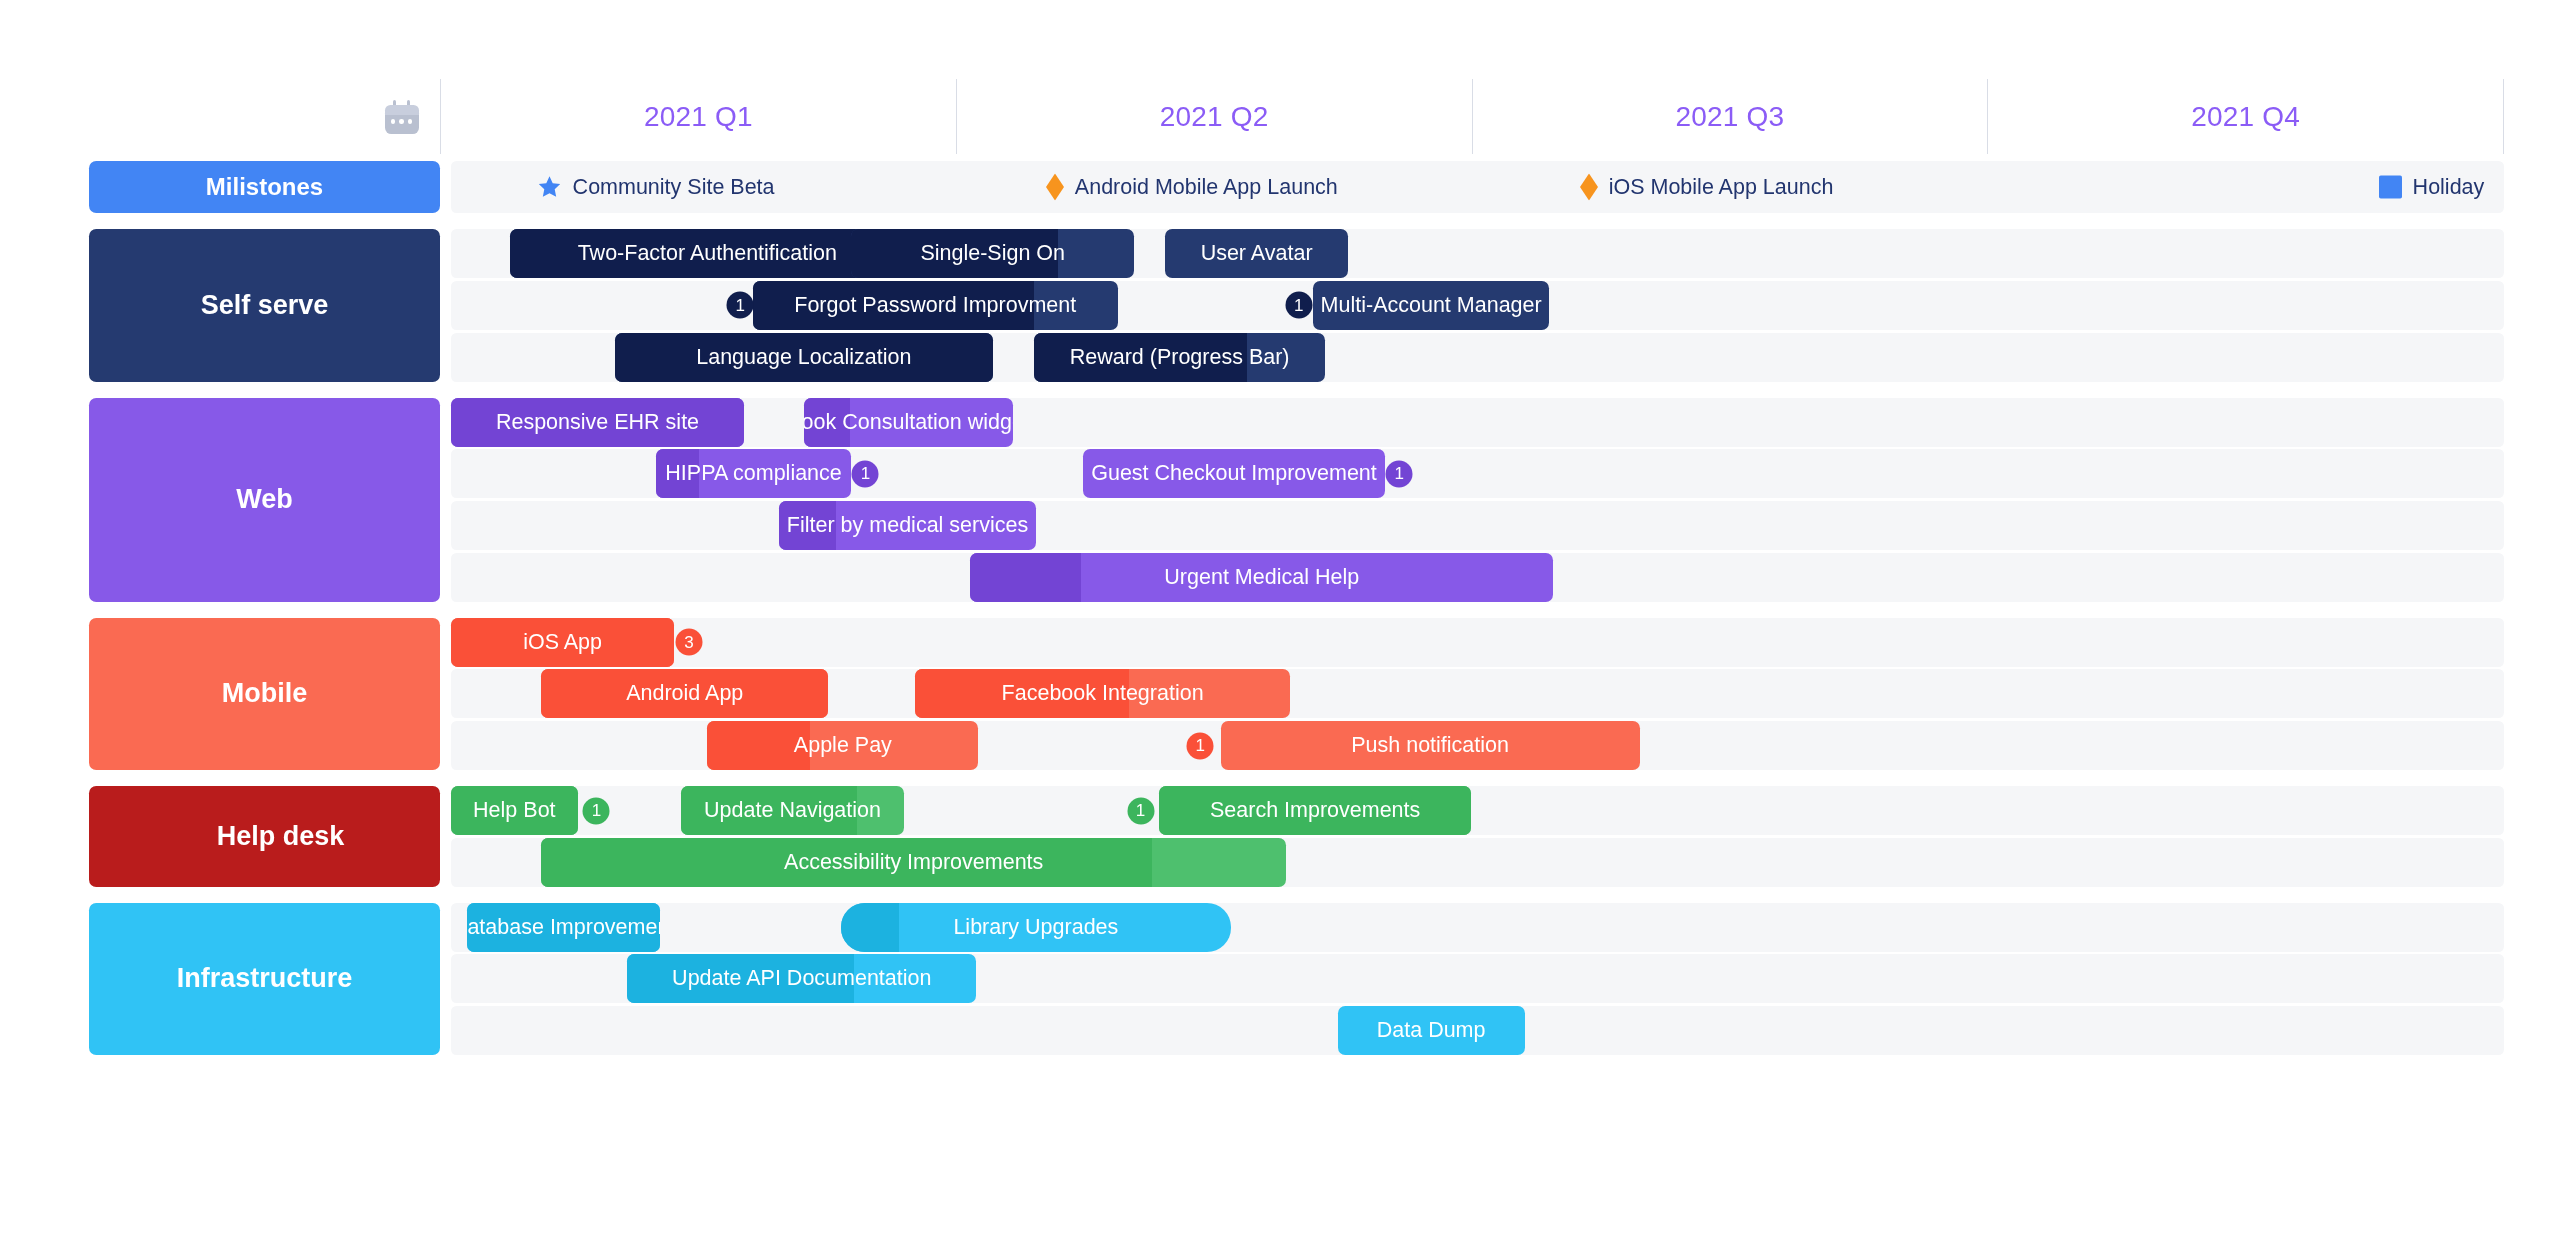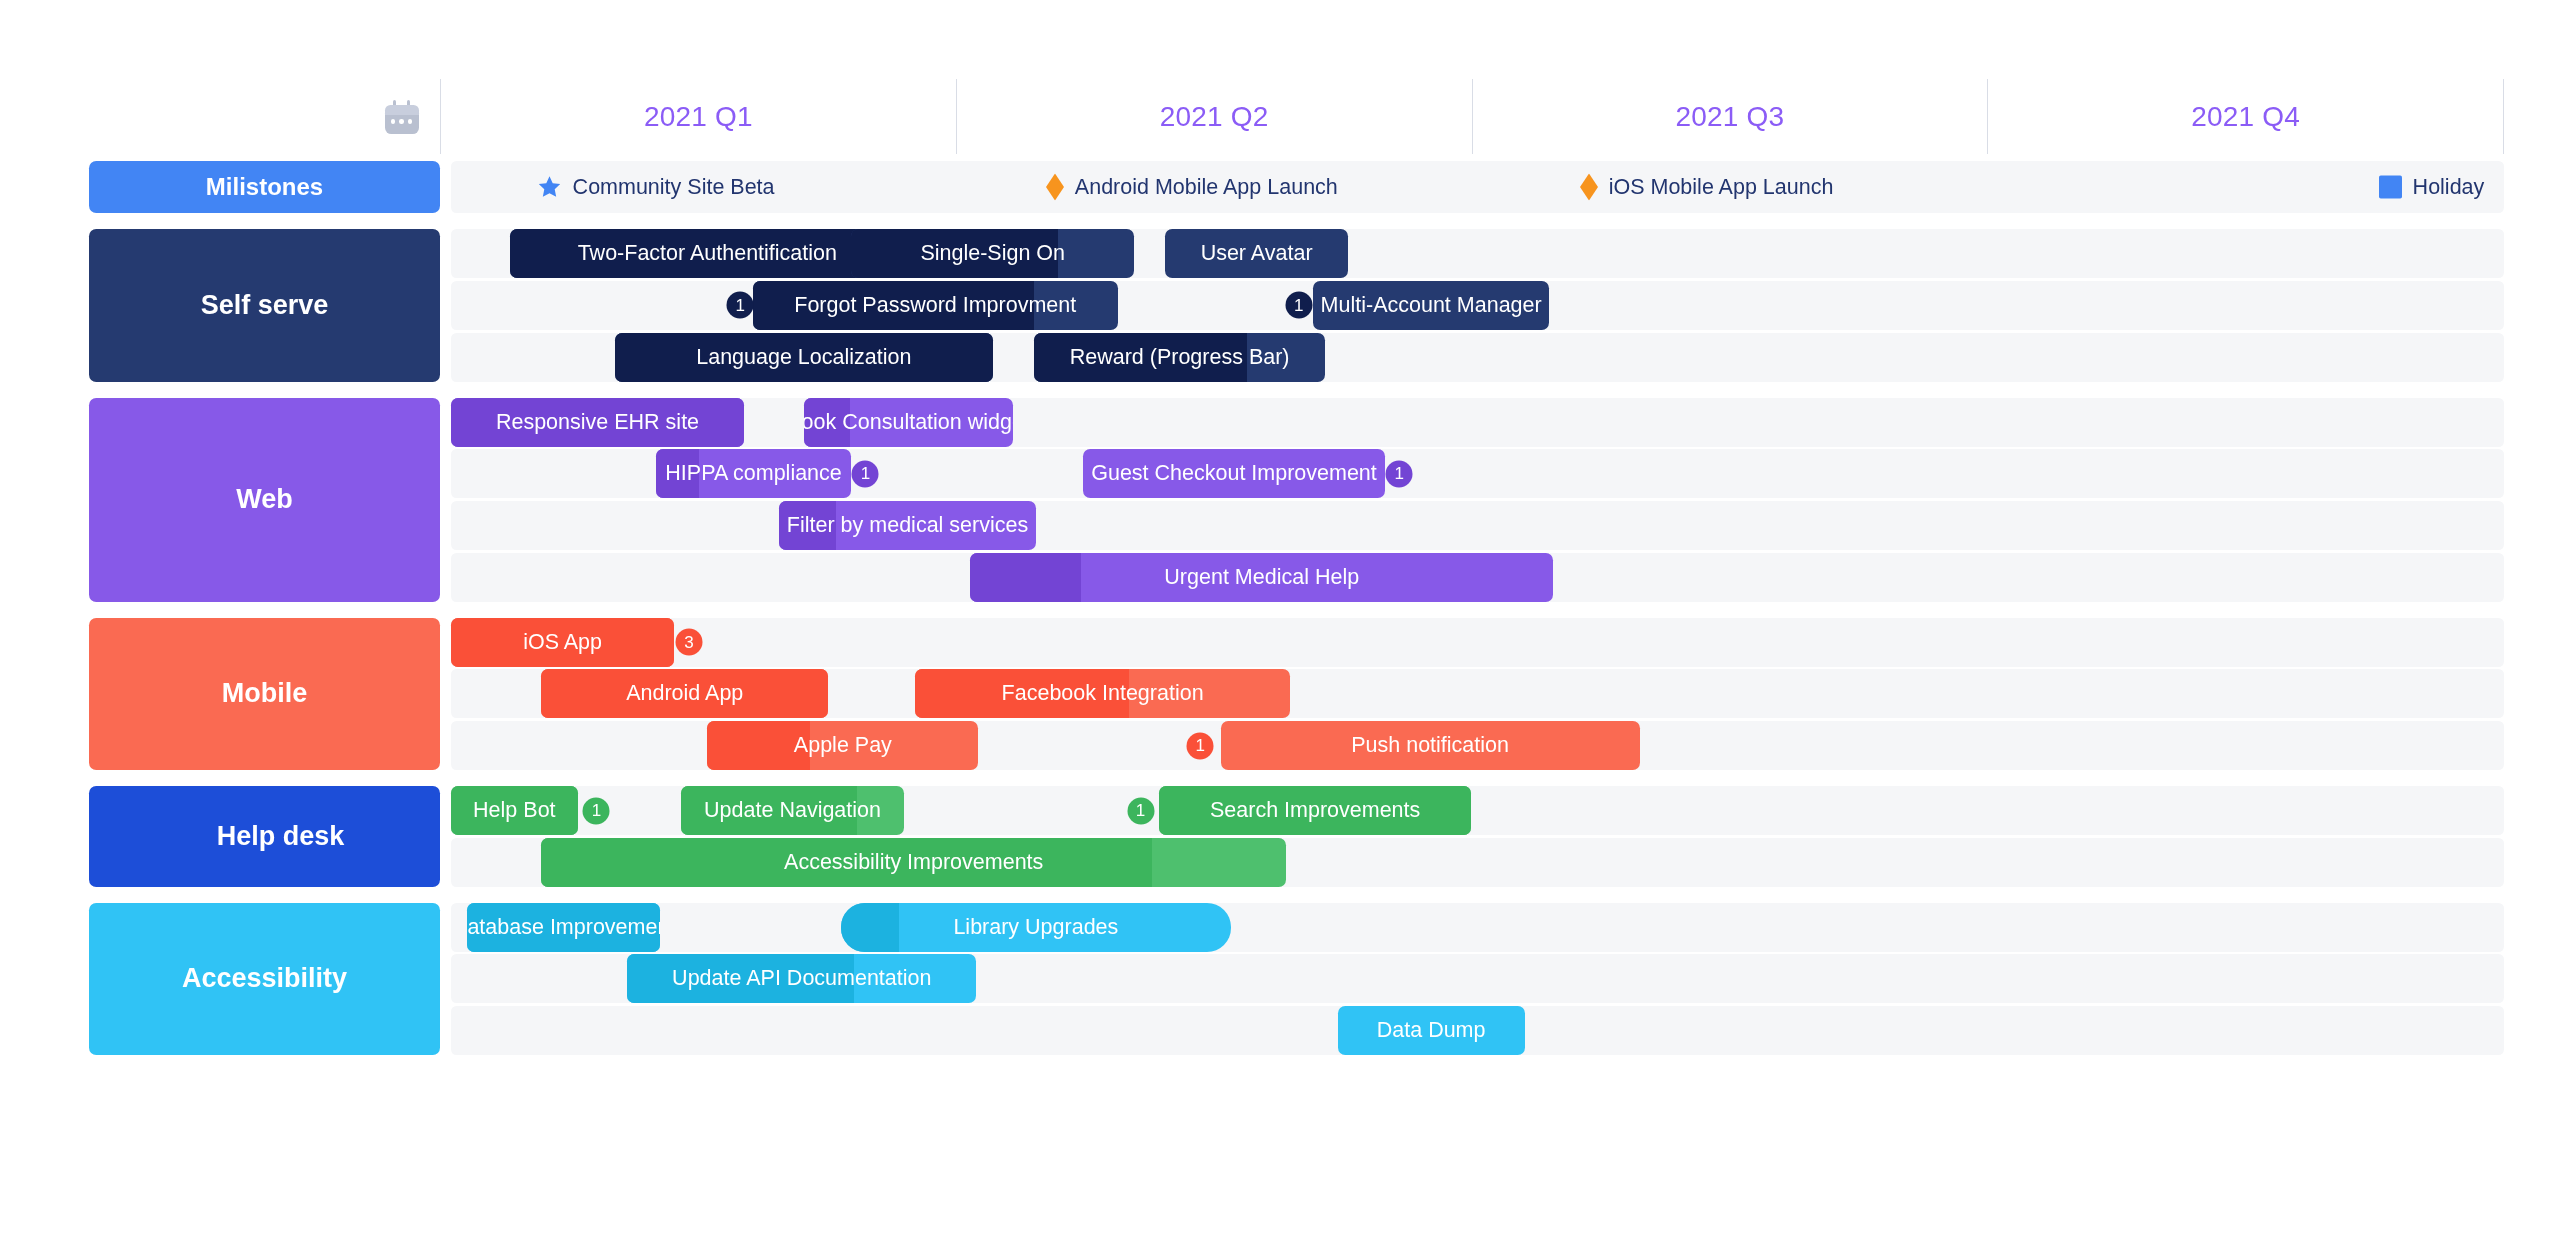--- a/index.html
+++ b/index.html
@@ -371,21 +371,21 @@
                 <span class="bar-txt">Apple Pay</span>
               </div>
               <div class="bar" style="left: 37.5%; width: 20.4%; background: rgb(250, 106, 82);">
                 <span class="bar-txt">Push notification</span>
               </div>
               <div class="badge" style="left: 36.5%; background: rgb(250, 80, 56);">1</div>
             </div>
           </div>
         </div>
         <div class="group">
-          <div class="grp-label" style="background: #1d4ed8; padding-left: 32px;">Help desk</div>
+          <div class="grp-label" style="background: #b91c1c; padding-left: 32px;">Help desk</div>
           <div class="grp-rows">
             <div class="lane">
               <div class="bar" style="left: 0%; width: 6.2%; background: rgb(78, 192, 110);">
                 <div class="fill" style="width: 100%; background: rgb(60, 181, 93);"></div>
                 <span class="bar-txt">Help Bot</span>
               </div>
               <div class="bar" style="left: 11.2%; width: 10.9%; background: rgb(78, 192, 110);">
                 <div class="fill" style="width: 79%; background: rgb(60, 181, 93);"></div>
                 <span class="bar-txt">Update Navigation</span>
               </div>
@@ -398,21 +398,21 @@
             </div>
             <div class="lane">
               <div class="bar" style="left: 4.4%; width: 36.3%; background: rgb(78, 192, 110);">
                 <div class="fill" style="width: 82%; background: rgb(60, 181, 93);"></div>
                 <span class="bar-txt">Accessibility Improvements</span>
               </div>
             </div>
           </div>
         </div>
         <div class="group">
-          <div class="grp-label" style="background: rgb(48, 195, 245);">Accessibility</div>
+          <div class="grp-label" style="background: rgb(48, 195, 245);">Infrastructure</div>
           <div class="grp-rows">
             <div class="lane">
               <div class="bar" style="left: 0.8%; width: 9.4%; background: rgb(48, 195, 245);">
                 <div class="fill" style="width: 100%; background: rgb(28, 178, 224);"></div>
                 <span class="bar-txt">Database Improvement</span>
               </div>
               <div class="bar" style="left: 19%; width: 19%; background: rgb(48, 195, 245); border-radius: 24px;">
                 <div class="fill" style="width: 15%; background: rgb(28, 178, 224);"></div>
                 <span class="bar-txt">Library Upgrades</span>
               </div>

